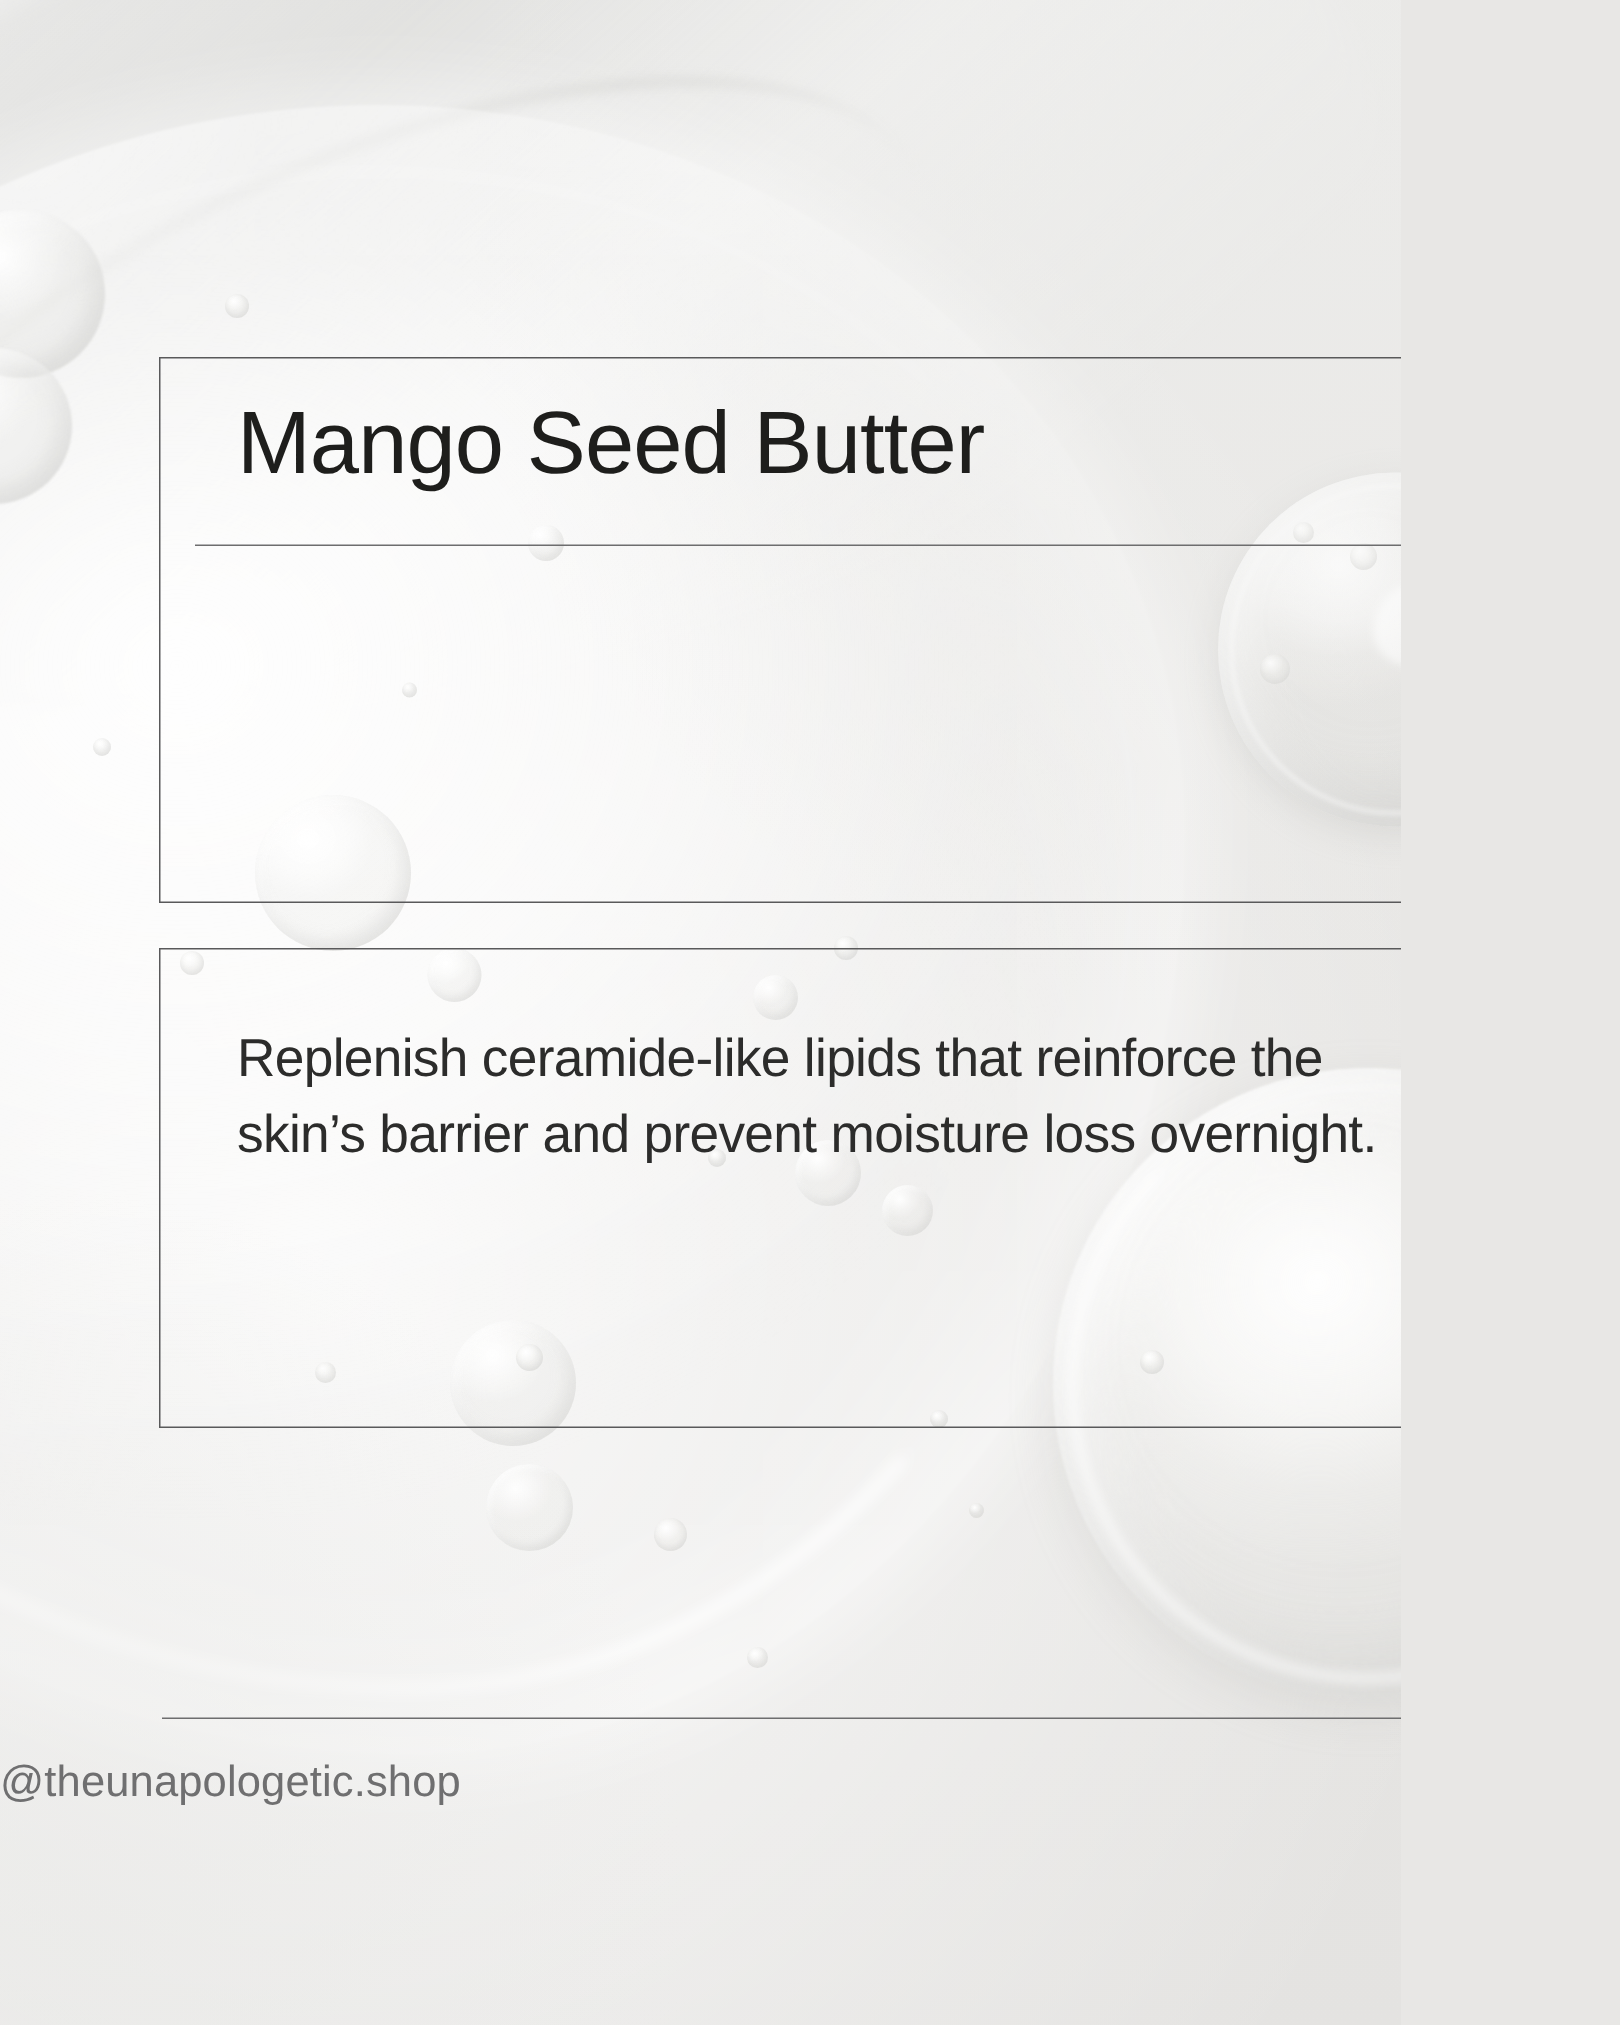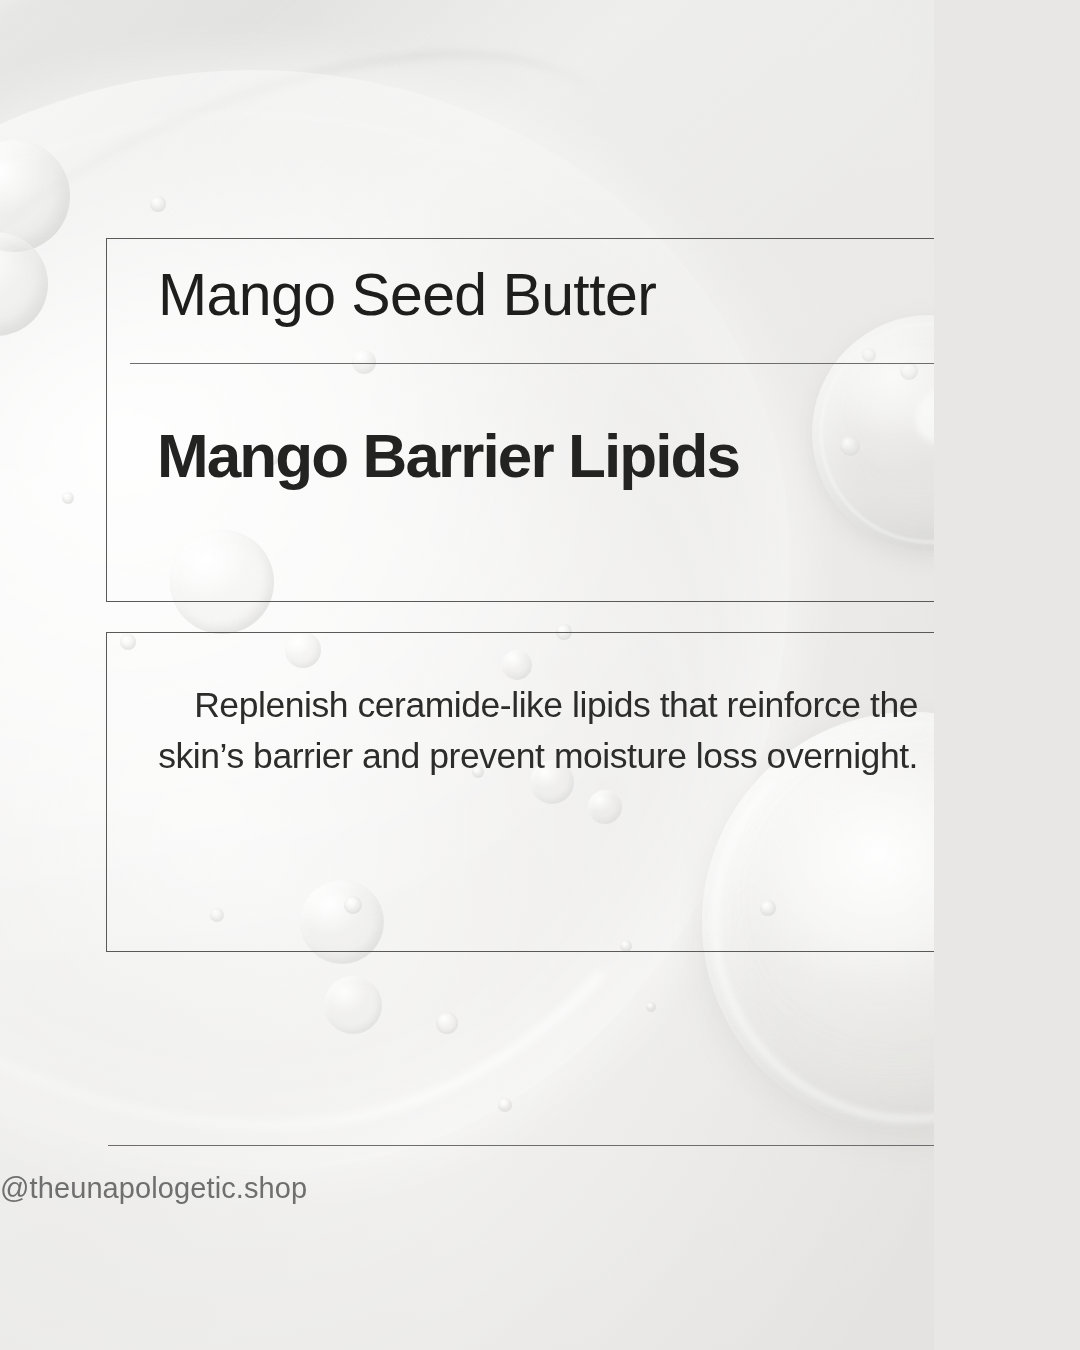--- a/index.html
+++ b/index.html
@@ -264,21 +264,20 @@
 
   .bodytext {
     position:absolute;
     left:158px; top:680px;
     width:760px;
     font-size:35.5px;
     font-weight:400;
     letter-spacing:-0.45px;
     line-height:1.44;
     color:#2c2c2b;
-    text-align:right;
   }
 
   .handle {
     position:absolute;
     left:0; top:1172px;
     width:1080px;
     text-align:left;
     font-size:29px;
     font-weight:400;
     letter-spacing:0.1px;
@@ -342,21 +341,20 @@
 
   <div class="content">
 
     <div class="frame" id="frame-title"></div>
     <div class="frame" id="frame-body"></div>
 
     <div class="rule" id="rule-title"></div>
 
     <div class="eyebrow">Mango Seed Butter</div>
 
-    <div class="headline">Mango Barrier Lipids</div>
 
     <div class="bodytext">Replenish ceramide-like lipids that reinforce the skin’s barrier and prevent moisture loss overnight.</div>
 
     <div class="rule" id="rule-footer"></div>
 
     <div class="handle">@theunapologetic.shop</div>
 
   </div>
 </div>
 

